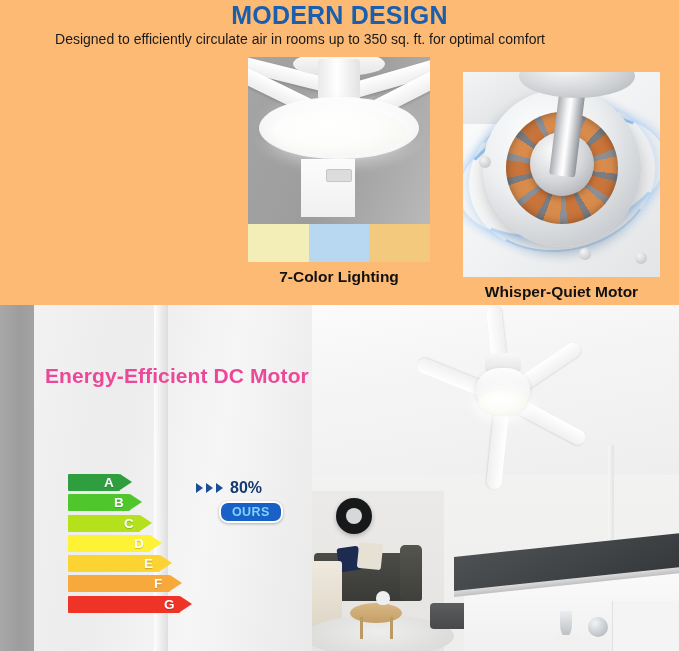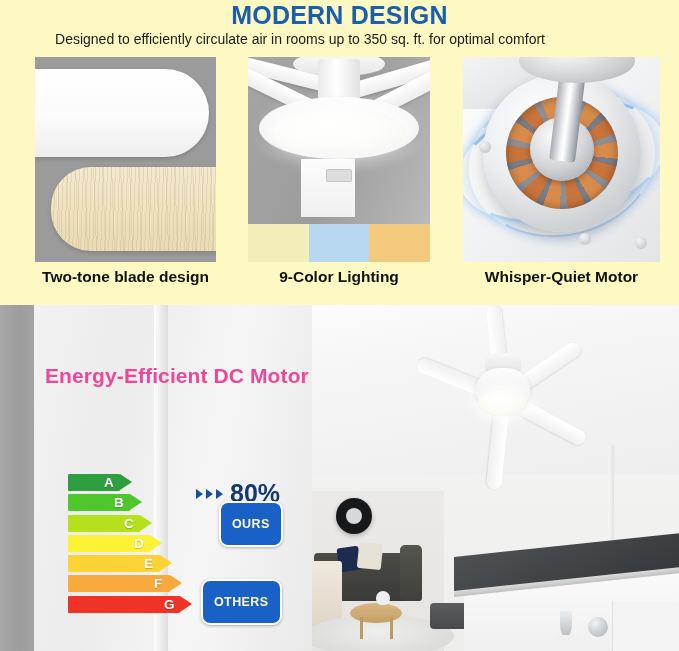--- a/index.html
+++ b/index.html
@@ -6,21 +6,21 @@
   * { box-sizing: border-box; margin: 0; padding: 0; }
   html, body {
     width: 679px; height: 651px;
     background: #ffffff;
     font-family: "Liberation Sans", sans-serif;
     overflow: hidden;
   }
   #page { position: relative; width: 679px; height: 651px; background: #fff; }
 
   
-  .top-section { position: relative; width: 679px; height: 305px; background: #fef9c3; }
+  .top-section { position: relative; width: 679px; height: 305px; background: #fdba74; }
 
   .headline {
     position: absolute; top: 1px; left: 0; width: 679px;
     text-align: center;
     font-size: 25px; font-weight: bold; letter-spacing: .2px;
     color: #1a5fad;
   }
   .subhead {
     position: absolute; top: 31px; left: 0; width: 545px;
     text-align: right; font-size: 14px; color: #1a1a1a;
@@ -33,21 +33,21 @@
     overflow: hidden; background: #9a9a9a;
   }
   .panel-cap {
     position: absolute; top: 211px; left: 50%; transform: translateX(-50%);
     white-space: nowrap; font-size: 15.5px; font-weight: bold; color: #111;
   }
 
   
   #panel-1 { left: 35px;  width: 181px; }
   #panel-2 { left: 248px; width: 182px; }
-  #panel-3 { left: 463px; width: 197px; }
+  #panel-3 { left: 463px; width: 197px; margin-top: 15px; }
 
   
   .p1-bg { position:absolute; inset:0; background:#9b9b9b; }
   .blade-white {
     position: absolute; left: -10px; top: 12px; width: 184px; height: 88px;
     background: linear-gradient(180deg,#ffffff 0%,#fbfbfb 55%,#eeeeee 100%);
     border-radius: 6px 46px 46px 8px;
     box-shadow: 0 2px 4px rgba(0,0,0,.16);
   }
   .blade-wood {
@@ -190,26 +190,26 @@
   .ebar-letter {
     position:absolute; top:0; height:17px; line-height:17px;
     font-size:13.5px; font-weight:bold; color:#fff; text-shadow:0 1px 1px rgba(0,0,0,.22);
   }
 
   .pct-row {
     position:absolute; left:196px; top:479px; display:flex; align-items:center; gap:3px;
   }
   .tri { width:0;height:0;border-left:7px solid #1a4f96;
          border-top:5px solid transparent;border-bottom:5px solid transparent; }
-  .pct-val { font-size:25px; font-weight:bold; color:#14396f; margin-left:4px; }
+  .pct-val { font-size:16px; font-weight:bold; color:#14396f; margin-left:4px; }
 
   .badge {
     position:absolute; display:inline-block;
-    padding:14px 11px; border-radius:9px;
-    background:#1961c6; color:#fef9c3;
+    padding:2px 11px; border-radius:9px;
+    background:#1961c6; color:#7dd3fc;
     font-size:12.5px; font-weight:bold; letter-spacing:.4px;
     border:2px solid #ffffff;
     box-shadow:0 1px 3px rgba(0,0,0,.28);
   }
   #badge-ours   { left:219px; top:501px; }
   #badge-others { left:201px; top:579px; }
 
   
   .ceiling { position:absolute; left:0; top:0; width:367px; height:196px;
     background: linear-gradient(170deg,#fbfbfb 0%,#f4f4f4 40%,#ededed 100%); }
@@ -304,49 +304,41 @@
 
 <div id="page">
 
   <section class="top-section">
 
     <h1 class="headline">MODERN DESIGN</h1>
     <p class="subhead">Designed to efficiently circulate air in rooms up to 350 sq. ft. for optimal comfort</p>
 
     <div class="panels">
 
-      <div class="panel" id="panel-1">
-        <div class="panel-img">
-          <div class="p1-bg"></div>
-          <div class="blade-white"></div>
-          <div class="blade-wood"></div>
-        </div>
-        <div class="panel-cap">Two-tone blade design</div>
-      </div>
 
       <div class="panel" id="panel-2">
         <div class="panel-img">
           <div class="p2-bg"></div>
           <div class="p2-blade p2-b1"></div>
           <div class="p2-blade p2-b2"></div>
           <div class="p2-blade p2-b3"></div>
           <div class="p2-blade p2-b4"></div>
           <div class="p2-canopy"></div>
           <div class="p2-downrod"></div>
           <div class="p2-housing"></div>
           <div class="p2-lens"></div>
           <div class="p2-plate"></div>
           <div class="p2-rcv"></div>
           <div class="swatches">
             <div class="swatch" id="sw-0" style="background: rgb(243, 238, 184);"></div>
             <div class="swatch" id="sw-1" style="background: rgb(184, 216, 242);"></div>
             <div class="swatch" id="sw-2" style="background: rgb(242, 201, 125);"></div>
           </div>
         </div>
-        <div class="panel-cap">9-Color Lighting</div>
+        <div class="panel-cap">7-Color Lighting</div>
       </div>
 
       <div class="panel" id="panel-3">
         <div class="panel-img">
           <div class="p3-bg"></div>
           <div class="p3-plate-top"></div>
           <div class="p3-glow1"></div>
           <div class="p3-glow2"></div>
           <div class="p3-hub-outer"></div>
           <div class="p3-copper"></div>
@@ -451,15 +443,14 @@
     </div>
 
   <div class="pct-row">
     <span class="tri"></span>
     <span class="tri"></span>
     <span class="tri"></span>
     <span class="pct-val">80%</span>
   </div>
 
   <span class="badge" id="badge-ours">OURS</span>
-  <span class="badge" id="badge-others">OTHERS</span>
 
 </div>
 
 </body></html>

